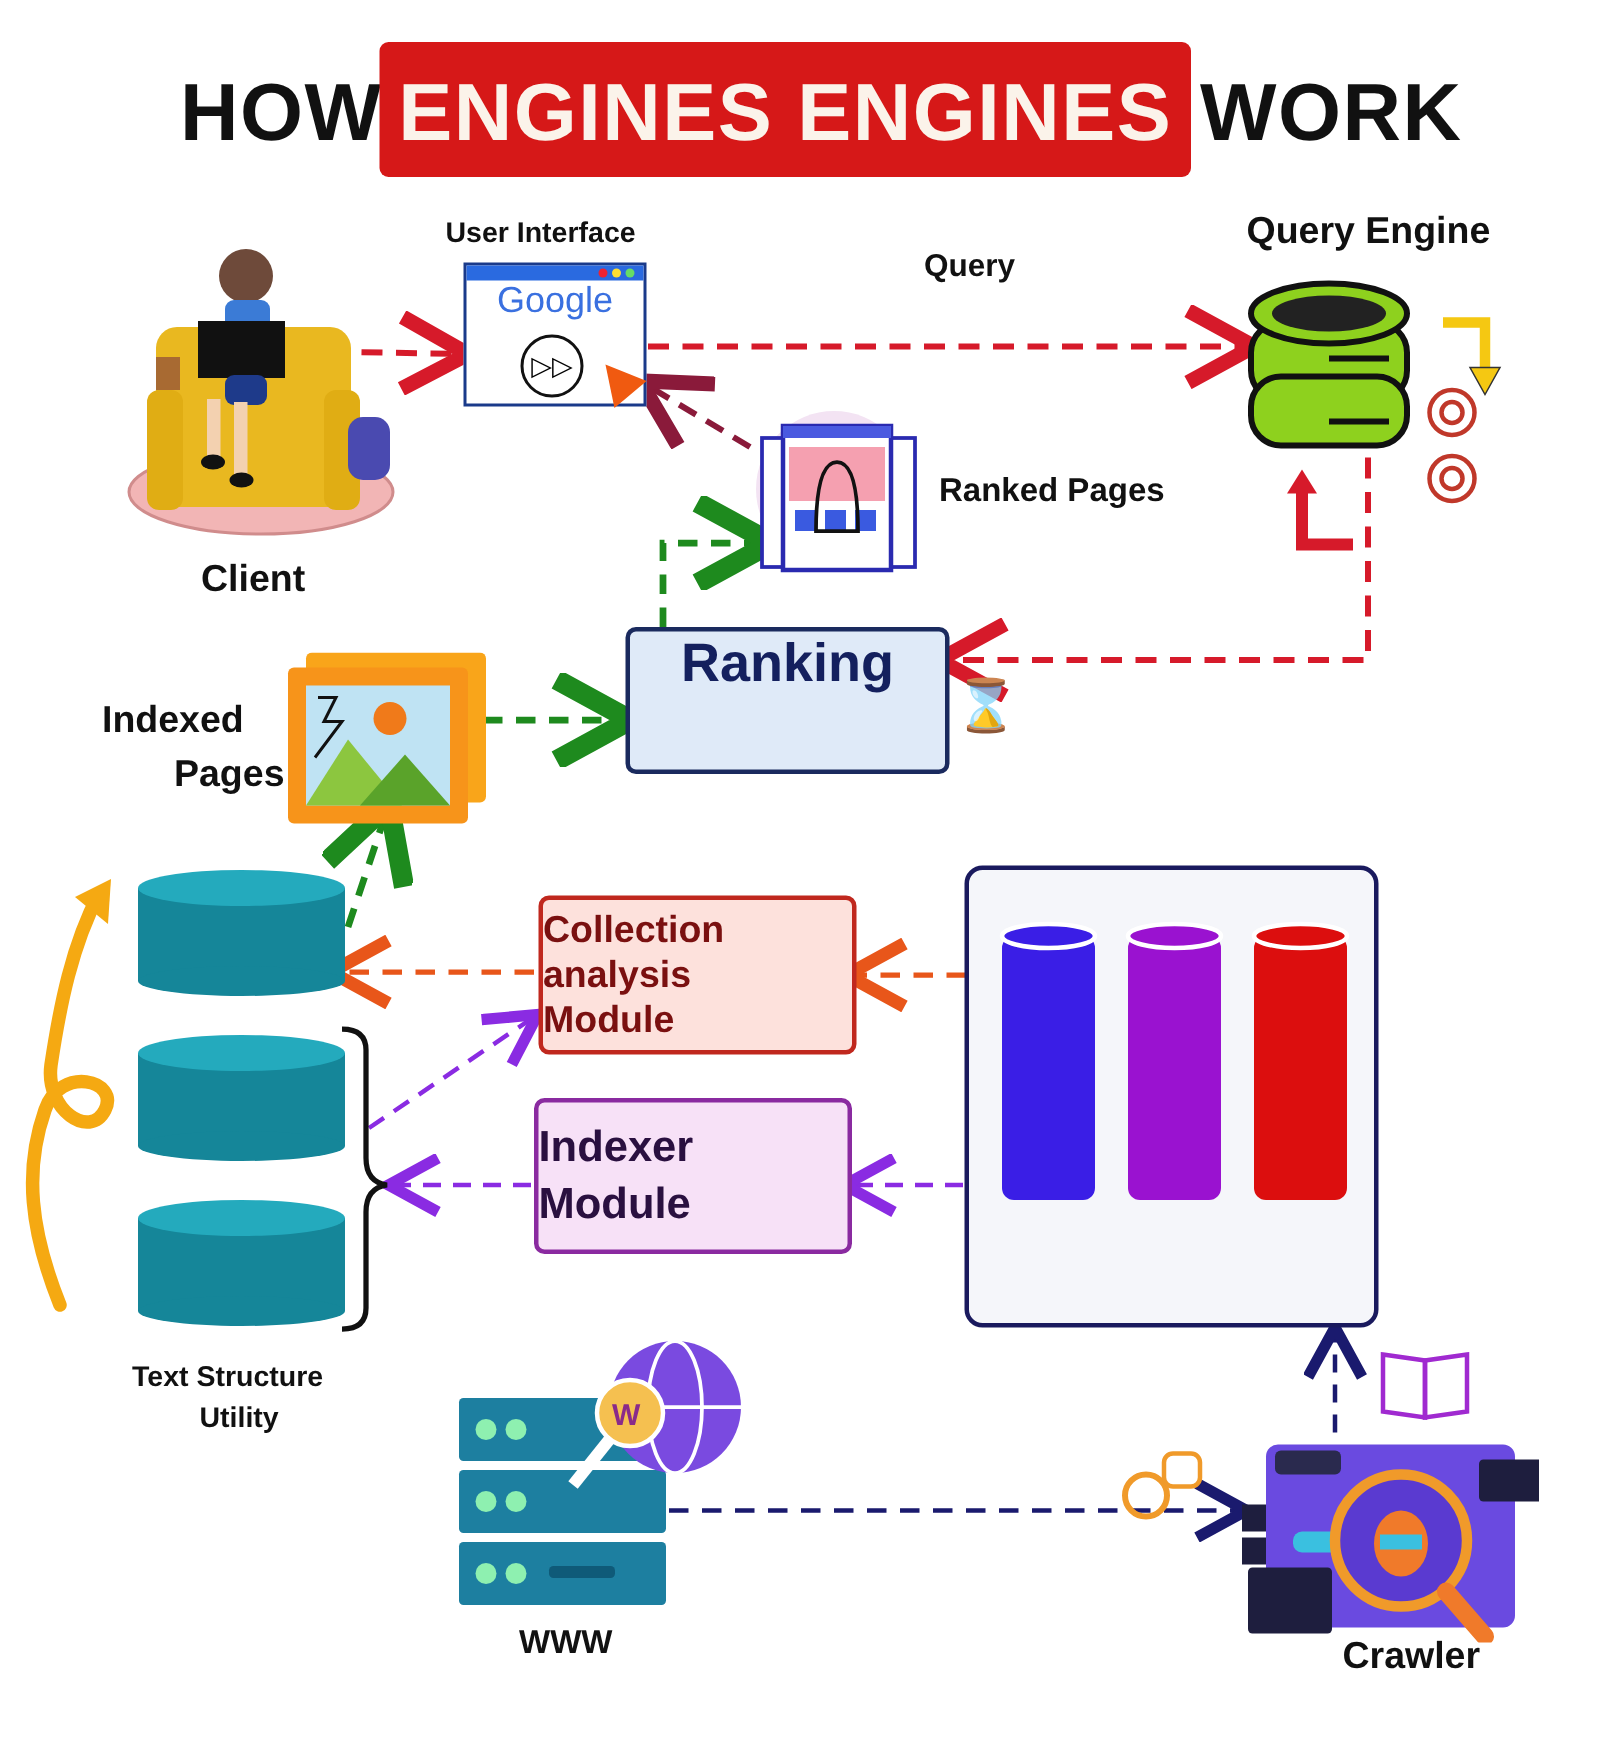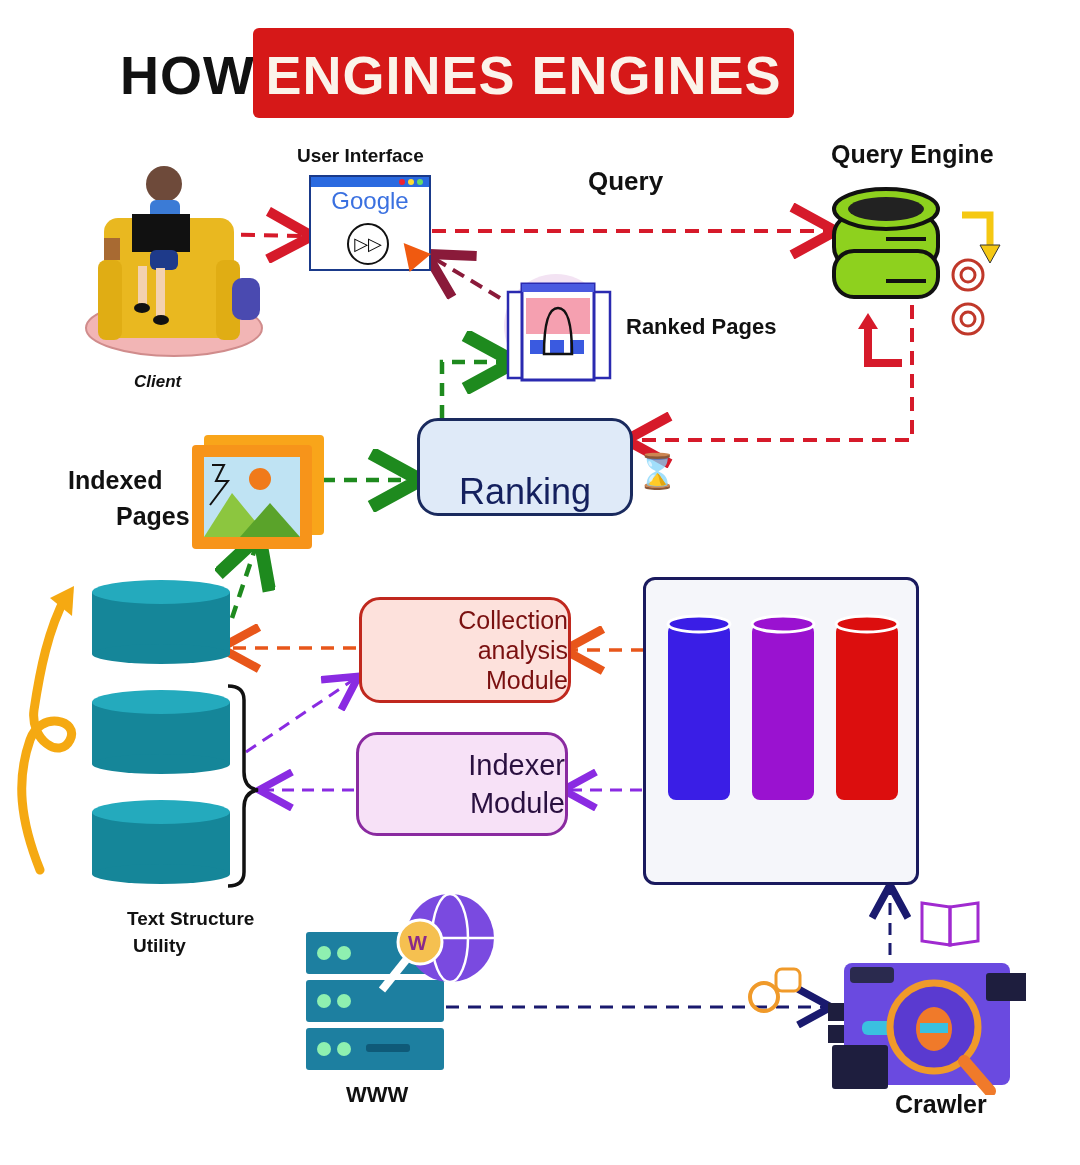--- a/index.html
+++ b/index.html
@@ -4,30 +4,31 @@
 <style>
   html,body{margin:0;padding:0;background:#ffffff;}
   body{width:1080px;height:1165px;position:relative;overflow:hidden;font-family:"Liberation Sans","DejaVu Sans",sans-serif;}
   .abs{position:absolute;}
   .title-row{position:absolute;left:0;top:28px;width:1080px;height:92px;}
   .title-how{position:absolute;left:96px;top:16px;font-size:54px;font-weight:900;color:#111;letter-spacing:1px;margin-left:24px;}
   .title-box{position:absolute;left:253px;top:0;width:541px;height:90px;background:#d61818;border-radius:6px;}
   .title-mid{position:absolute;left:253px;top:16px;width:541px;text-align:center;font-size:54px;font-weight:900;color:#fbf3ea;letter-spacing:1px;}
   .title-work{position:absolute;left:800px;top:16px;font-size:54px;font-weight:900;color:#111;letter-spacing:1px;}
   .lbl{position:absolute;font-weight:700;color:#111;}
-  .box{position:absolute;border-radius:21px;display:flex;align-items:flex-end;justify-content:center;text-align:center;font-weight:400;}
+  .box{position:absolute;border-radius:7px;display:flex;align-items:flex-start;justify-content:center;text-align:center;font-weight:700;}
   svg.overlay{position:absolute;left:0;top:0;}
 </style>
 </head>
 <body>
 
 <div class="title-row">
   <div class="title-how">HOW</div>
   <div class="title-box"></div>
   <div class="title-mid">ENGINES ENGINES</div>
+  <div class="title-work">WORK</div>
 </div>
 
 <svg class="overlay" width="1080" height="1165">
   <defs>
     <marker id="mRed" markerWidth="14" markerHeight="14" refX="11" refY="7" orient="auto">
         <path d="M1,1 L12,7 L1,13" fill="none" stroke="#d61a2a" stroke-width="2.5"></path>
       </marker>
     <marker id="mGreen" markerWidth="14" markerHeight="14" refX="11" refY="7" orient="auto">
         <path d="M1,1 L12,7 L1,13" fill="none" stroke="#1e8a1e" stroke-width="3"></path>
       </marker>
@@ -90,35 +91,35 @@
     <rect x="66" y="40" width="30" height="22" rx="6" fill="#3b7bd6"></rect>
     <rect x="48" y="54" width="58" height="38" fill="#111"></rect>
     <rect x="66" y="90" width="28" height="20" rx="6" fill="#1e3a8a"></rect>
     <rect x="72" y="108" width="9" height="48" fill="#f3d1b0"></rect>
     <rect x="54" y="106" width="9" height="40" fill="#f3d1b0"></rect>
     <ellipse cx="77" cy="160" rx="8" ry="5" fill="#111"></ellipse>
     <ellipse cx="58" cy="148" rx="8" ry="5" fill="#111"></ellipse>
     <rect x="148" y="118" width="28" height="42" rx="10" fill="#4a4ab0"></rect>
   </svg>
 </div>
-<div class="lbl" style="left:134px;top:372px;font-size:17px;font-style:italic;">Client</div>
+<div class="lbl" style="left:134px;top:372px;font-size:25px;">Client</div>
 
 <div class="lbl" style="left:297px;top:145px;font-size:19px;">User Interface</div>
 <div class="abs" style="left:309px;top:175px;width:118px;height:92px;border:2px solid #1a3a8a;background:#fff;">
   <div style="height:10px;background:#2a6ae0;position:relative;">
     <span style="position:absolute;right:24px;top:2px;width:6px;height:6px;border-radius:3px;background:#e23;"></span>
     <span style="position:absolute;right:15px;top:2px;width:6px;height:6px;border-radius:3px;background:#fd3;"></span>
     <span style="position:absolute;right:6px;top:2px;width:6px;height:6px;border-radius:3px;background:#6d6;"></span>
   </div>
   <div style="text-align:center;font-size:24px;color:#3a70e0;margin-top:0;">Google</div>
   <div style="position:absolute;left:36px;top:46px;width:38px;height:38px;border:2px solid #111;border-radius:50%;text-align:center;line-height:38px;font-size:18px;">▷▷</div>
 </div>
 <div class="abs" style="left:398px;top:240px;width:0;height:0;border-left:14px solid transparent;border-right:14px solid transparent;border-bottom:26px solid #f05a10;transform:rotate(-40deg);"></div>
 
-<div class="lbl" style="left:588px;top:166px;font-size:26px;">Query</div>
+<div class="lbl" style="left:616px;top:166px;font-size:21px;">Query</div>
 
 <div class="lbl" style="left:831px;top:140px;font-size:25px;">Query Engine</div>
 <svg class="abs" style="left:830px;top:185px;" width="180" height="190">
   <rect x="4" y="30" width="104" height="52" rx="20" fill="#8ed11e" stroke="#111" stroke-width="4"></rect>
   <ellipse cx="56" cy="24" rx="52" ry="20" fill="#8ed11e" stroke="#111" stroke-width="4"></ellipse>
   <ellipse cx="56" cy="24" rx="38" ry="12" fill="#222"></ellipse>
   <rect x="4" y="66" width="104" height="46" rx="20" fill="#8ed11e" stroke="#111" stroke-width="4"></rect>
   <line x1="56" y1="54" x2="96" y2="54" stroke="#111" stroke-width="4"></line>
   <line x1="56" y1="96" x2="96" y2="96" stroke="#111" stroke-width="4"></line>
   <path d="M132,30 L160,30 L160,62" fill="none" stroke="#f5c812" stroke-width="7"></path>
@@ -174,21 +175,21 @@
       <ellipse cx="69" cy="186" rx="69" ry="10" fill="#158699"></ellipse>
       <ellipse cx="69" cy="124" rx="69" ry="12" fill="#24aabd"></ellipse>
     </g>
     <g>
       <rect x="0" y="234" width="138" height="62" fill="#158699"></rect>
       <ellipse cx="69" cy="296" rx="69" ry="10" fill="#158699"></ellipse>
       <ellipse cx="69" cy="234" rx="69" ry="12" fill="#24aabd"></ellipse>
     </g>
   </svg>
 </div>
-<div class="lbl" style="left:88px;top:908px;font-size:19px;margin-left:39px;">Text Structure</div>
+<div class="lbl" style="left:88px;top:908px;font-size:19px;">Text Structure</div>
 <div class="lbl" style="left:133px;top:935px;font-size:19px;">Utility</div>
 
 <div class="box" style="left:359px;top:597px;width:206px;height:100px;background:#fde1dc;border:3px solid #c0281e;color:#7a1010;font-size:25px;line-height:30px;flex-direction:column;">
   <span>Collection</span>
   <span>analysis</span>
   <span>Module</span>
 </div>
 
 <div class="box" style="left:356px;top:732px;width:206px;height:98px;background:#f7e1f7;border:3px solid #8a2aa0;color:#2a1040;font-size:29px;line-height:38px;flex-direction:column;">
   <span>Indexer</span>

